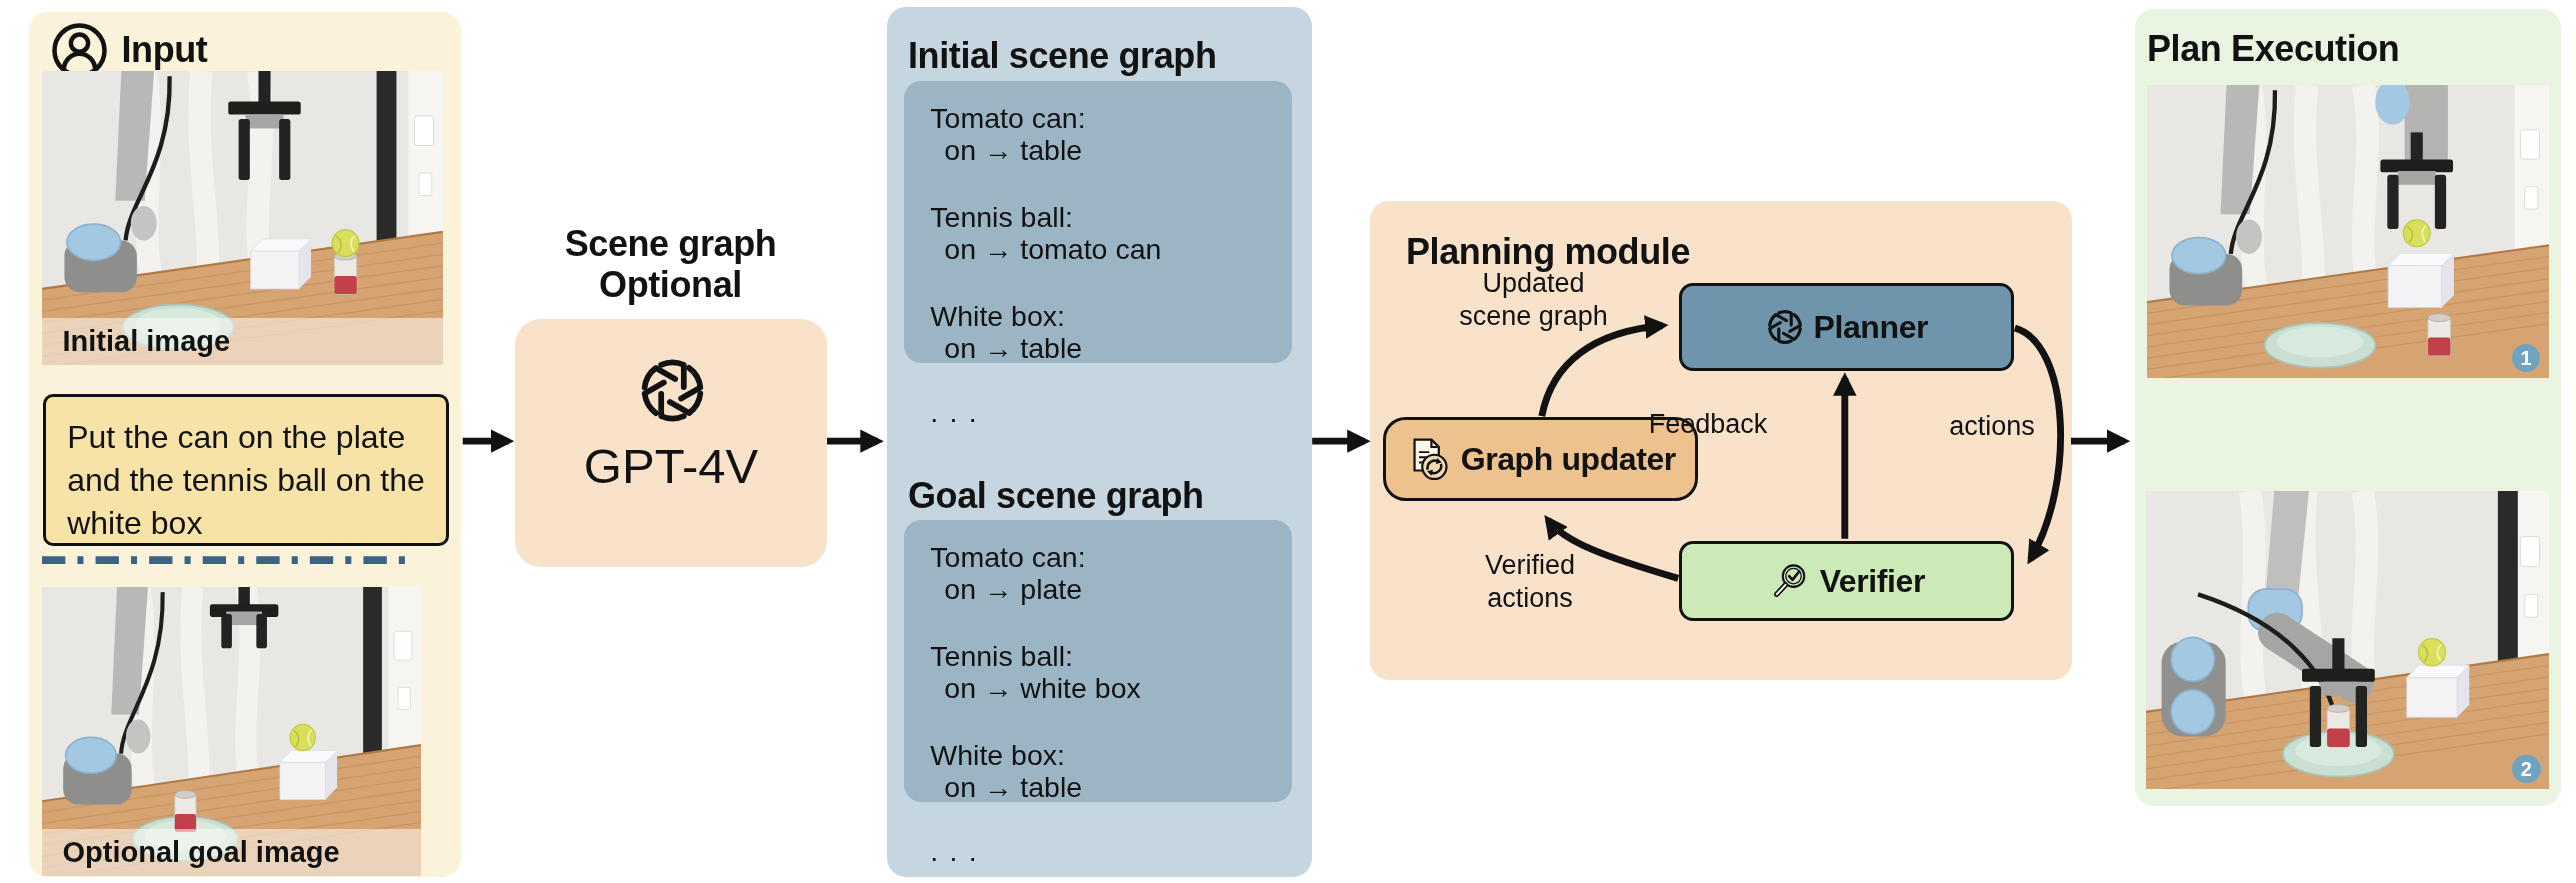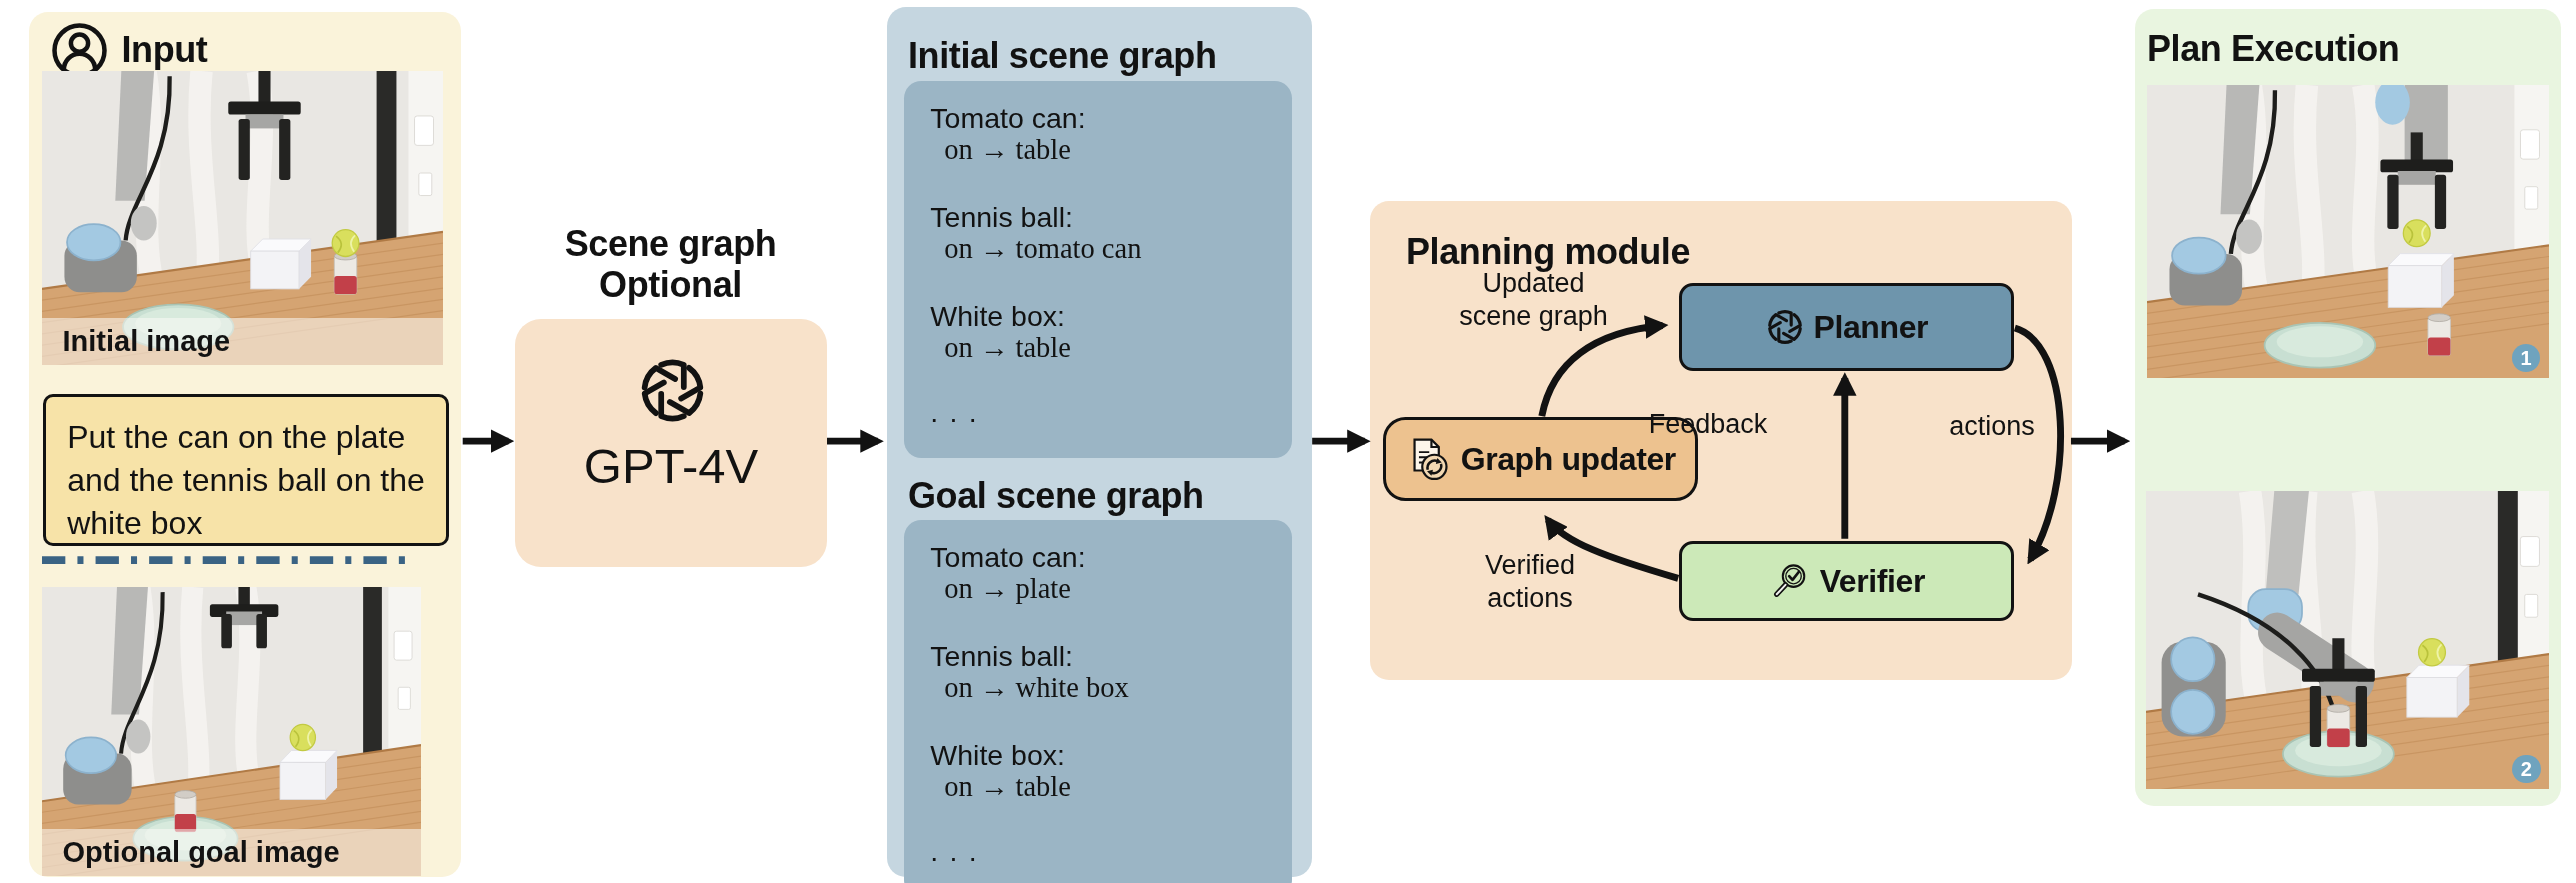--- a/index.html
+++ b/index.html
@@ -27,27 +27,27 @@
             font-weight:bold;font-size:36px;line-height:41px;letter-spacing:-0.4px;}
   #gen-box{position:absolute;left:515px;top:319px;width:312px;height:248px;
             background:#F8E2CA;border-radius:26px;}
   #gen-logo{position:absolute;left:121px;top:35px;width:73px;height:73px;}
   #gen-model{position:absolute;left:0;top:119px;width:100%;text-align:center;font-size:49px;}
   
   #sg-panel{left:887px;top:7px;width:425px;height:870px;background:#C5D6E0;}
   .sg-title{position:absolute;left:21px;font-weight:bold;font-size:36px;letter-spacing:-0.4px;}
   #sg-title-initial{top:28px;}
   #sg-title-goal{top:468px;}
-  .sg-box{position:absolute;left:17.3px;width:388px;height:377px;background:#9BB5C5;
+  .sg-box{position:absolute;left:17.3px;width:388px;height:282px;background:#9BB5C5;
           border-radius:17.3px;box-sizing:border-box;padding:21px 0 0 26px;font-size:28.5px;}
   #sg-box-initial{top:74px;}
   #sg-box-goal{top:513px;}
   .sg-entry{margin-bottom:35px;}
   .sg-obj{line-height:32px;}
-  .sg-rel{line-height:32px;padding-left:14px;font-family:Liberation Serif, serif;}
+  .sg-rel{line-height:32px;padding-left:14px;}
   .sg-dots{line-height:26px;letter-spacing:1.7px;}
   
   #plan-panel{left:1370px;top:201px;width:702px;height:479px;background:#F8E2CA;}
   #plan-title{left:20px;top:14px;}
   .node{position:absolute;border:3px solid #121212;box-sizing:border-box;
         display:flex;align-items:center;justify-content:center;gap:8.6px;}
   .node .nlabel{font-weight:bold;font-size:32px;letter-spacing:-0.4px;}
   #planner-box{left:309px;top:82px;width:335px;height:88px;background:#6E95AC;border-radius:14px;}
   #updater-box{left:13px;top:216px;width:315px;height:84px;background:#EDC28F;border-radius:22.4px;}
   #verifier-box{left:309px;top:340px;width:335px;height:80px;background:#CCE9B8;border-radius:14px;}

